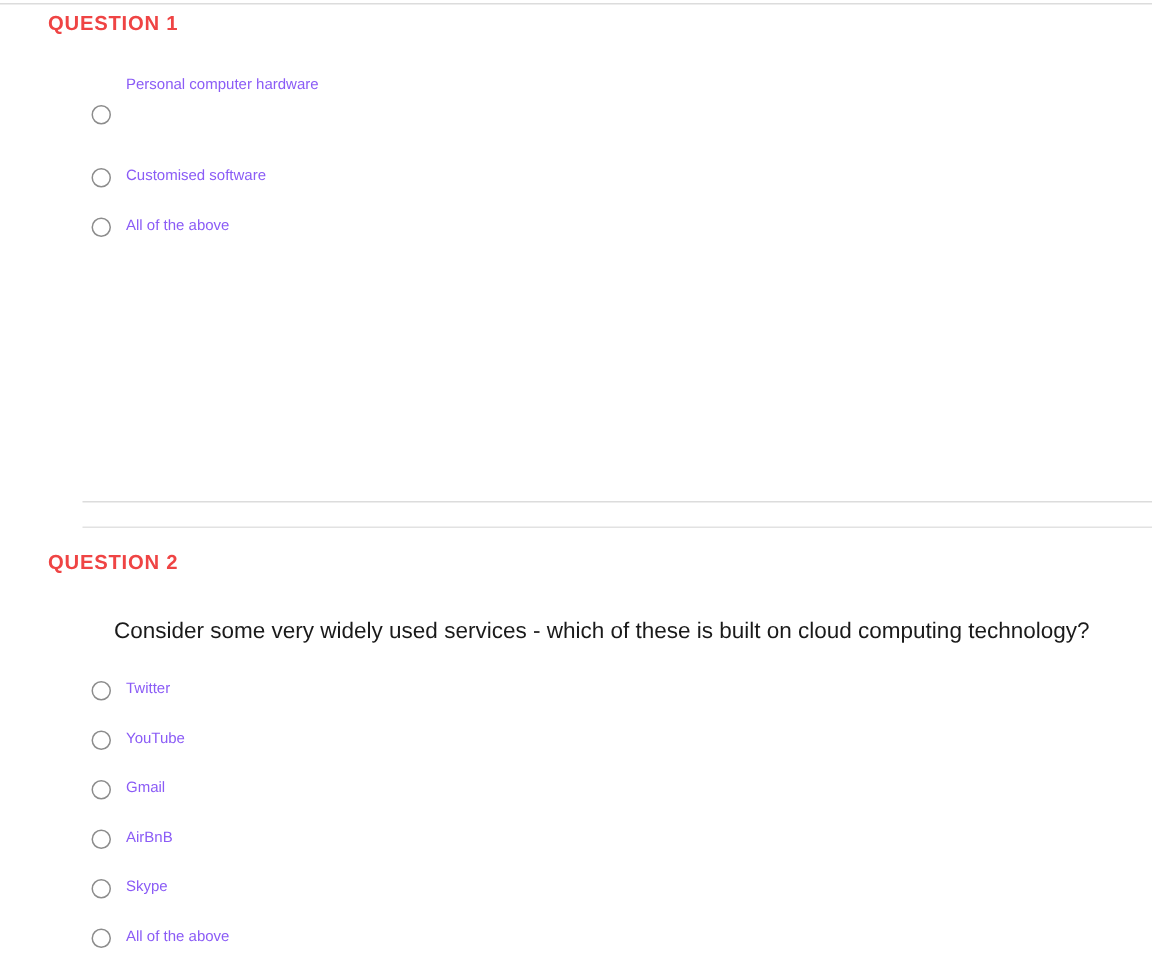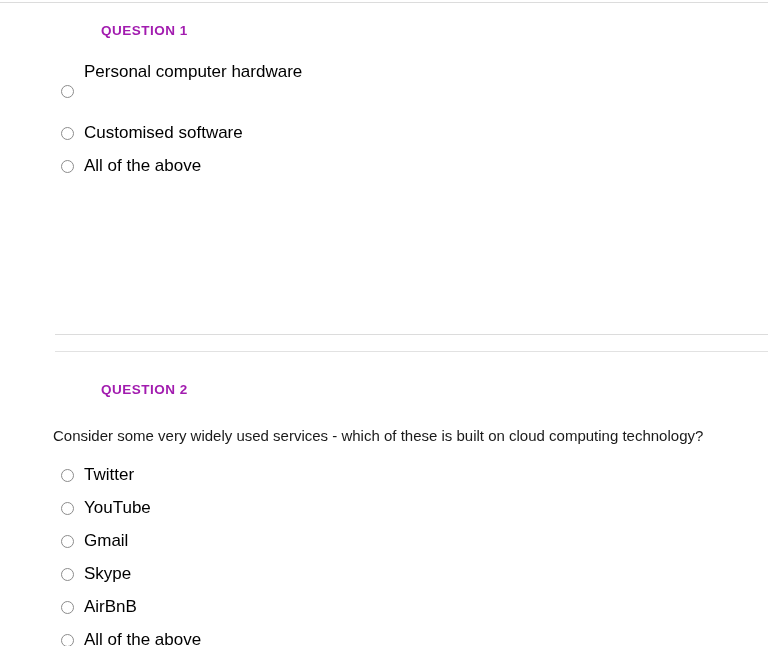--- a/index.html
+++ b/index.html
@@ -37,40 +37,40 @@
     position: absolute;
     left: 0;
     width: 768px;
     box-sizing: border-box;
   }
 
   #question-block-1 { top: 6px; }
   #question-block-2 { top: 365px; }
 
   .question-heading {
-    margin: 15px;
-    padding: 0 0 0 86px;
+    margin: 0;
+    padding: 0 0 0 32px;
     font-size: 13.5px;
     font-weight: bold;
     letter-spacing: 0.5px;
-    color: #a21caf;
+    color: #ef4444;
     line-height: 20px;
   }
 
   .question-text {
     margin: 0;
     padding: 0 10px 0 53px;
     font-size: 15px;
     font-weight: normal;
     color: #1a1a1a;
     line-height: 20px;
   }
 
   #question-block-1 .question-text { margin-top: 26px; }
-  #question-block-2 .question-text { margin-top: 26px; }
+  #question-block-2 .question-text { margin-top: 26px; margin-left: 23px; }
 
   .answers {
     list-style: none;
     margin: 0;
     padding: 0;
   }
 
   .answer-row {
     position: relative;
     padding-left: 61px;
@@ -84,22 +84,22 @@
     width: 11px;
     height: 11px;
     border: 1px solid #8c8c8c;
     border-radius: 50%;
     background: #ffffff;
     box-sizing: content-box;
   }
 
   .answer-label {
     display: block;
-    font-size: 17px;
-    color: #000000;
+    font-size: 10px;
+    color: #8b5cf6;
     line-height: 20px;
   }
 
   
   #question-block-1 .answers { margin-top: 21px; }
 
   .answer-row.stacked {
     height: 61px;
   }
   .answer-row.stacked .answer-label {
@@ -187,25 +187,25 @@
         <li class="answer-row inline">
           <span class="radio"></span>
           <span class="answer-label">YouTube</span>
         </li>
         <li class="answer-row inline">
           <span class="radio"></span>
           <span class="answer-label">Gmail</span>
         </li>
         <li class="answer-row inline">
           <span class="radio"></span>
+          <span class="answer-label">AirBnB</span>
+        </li>
+        <li class="answer-row inline">
+          <span class="radio"></span>
           <span class="answer-label">Skype</span>
-        </li>
-        <li class="answer-row inline">
-          <span class="radio"></span>
-          <span class="answer-label">AirBnB</span>
         </li>
         <li class="answer-row inline">
           <span class="radio"></span>
           <span class="answer-label">All of the above</span>
         </li>
       </ul>
   </section>
 
 </div>
 

